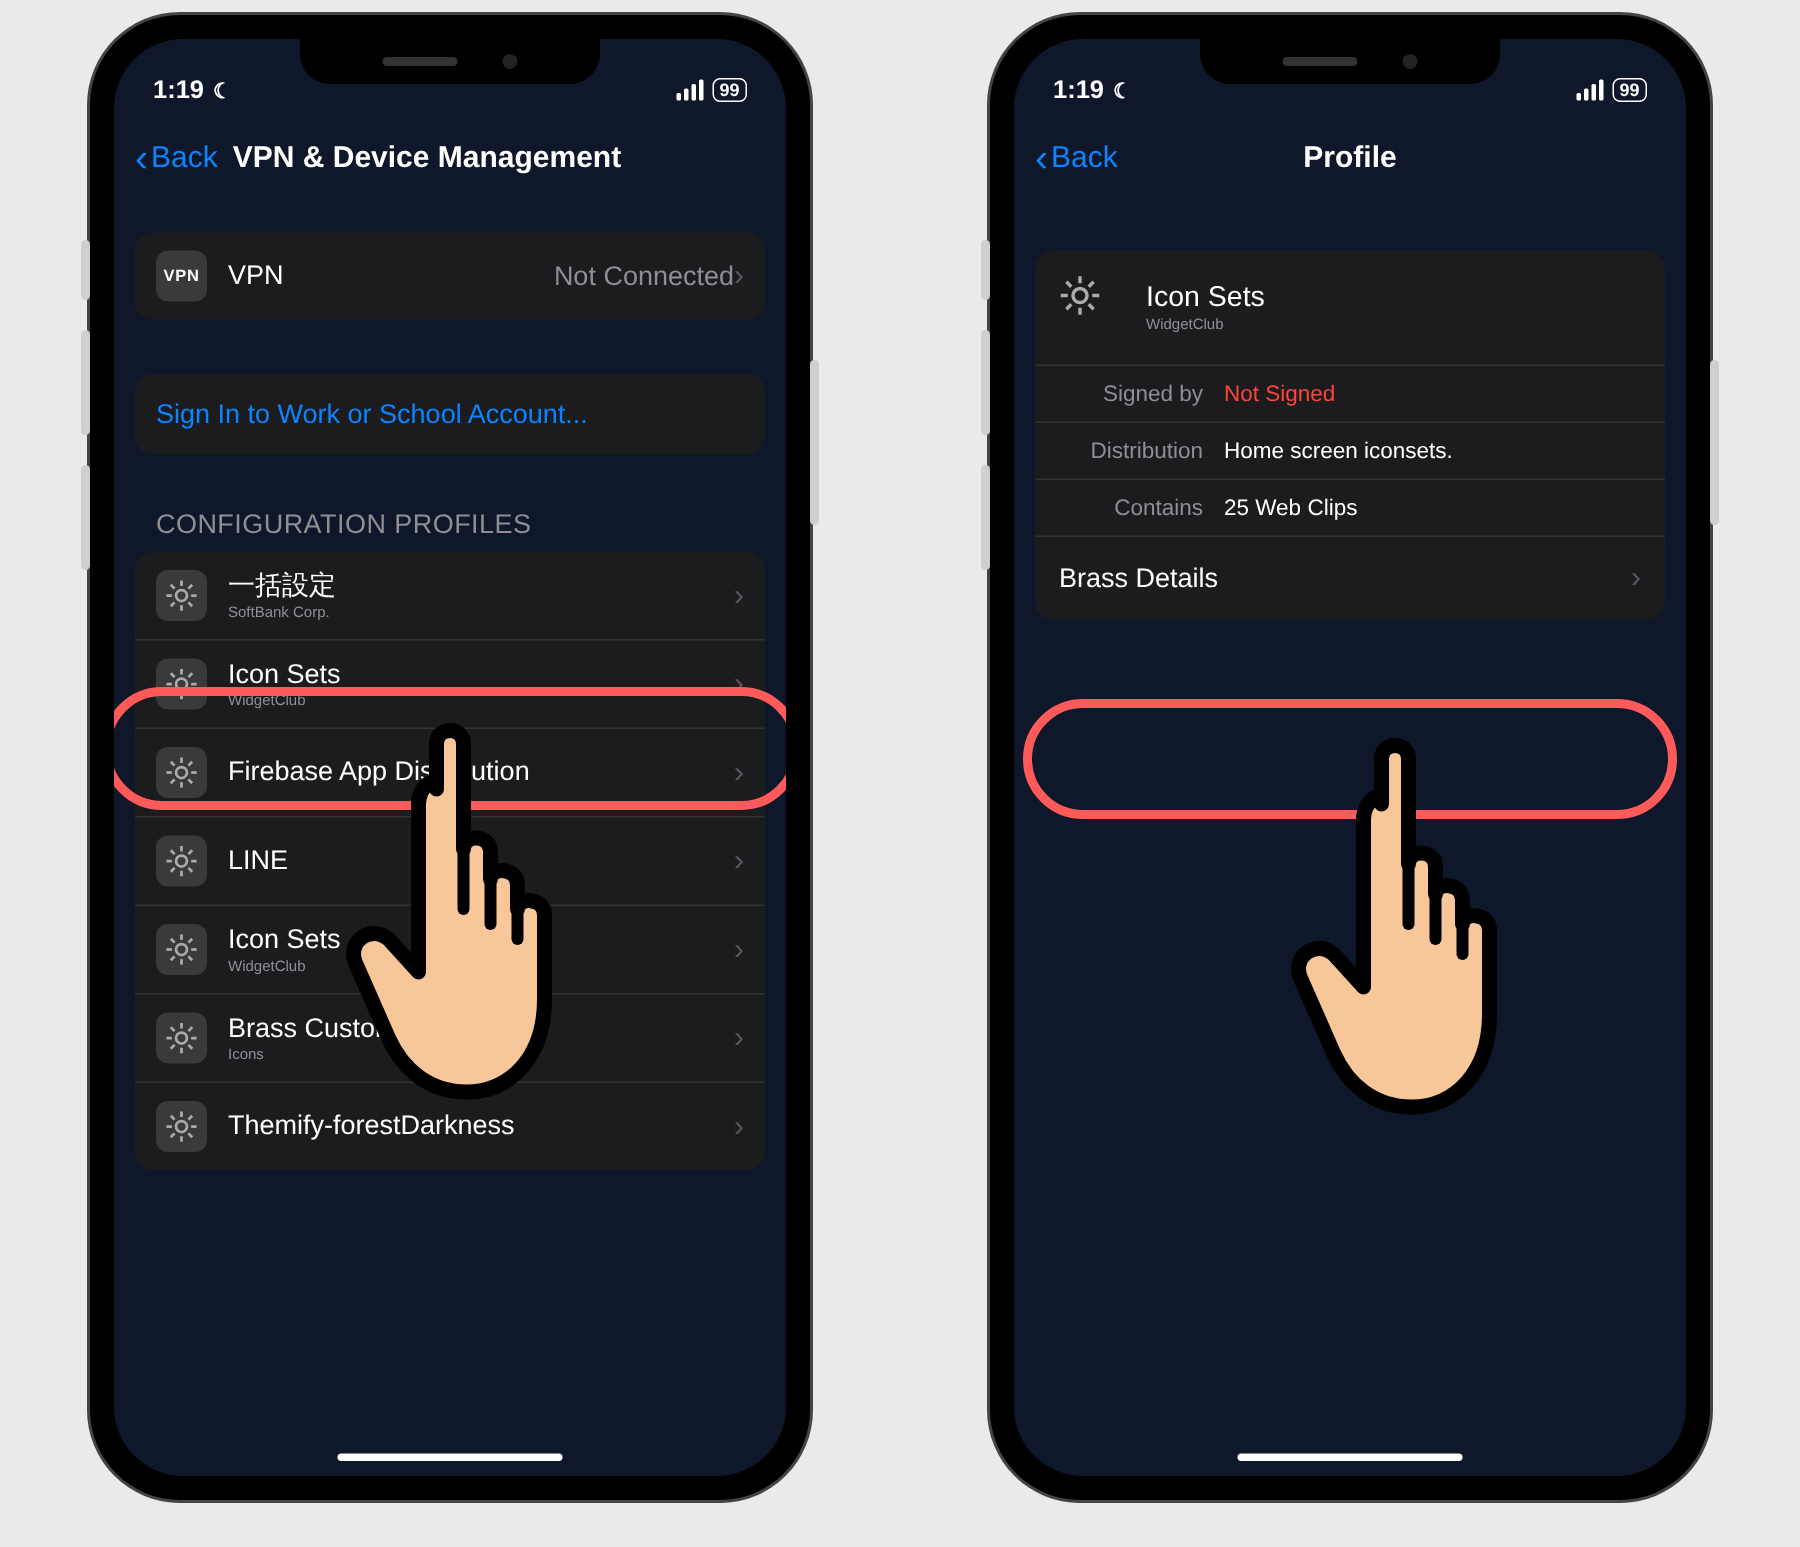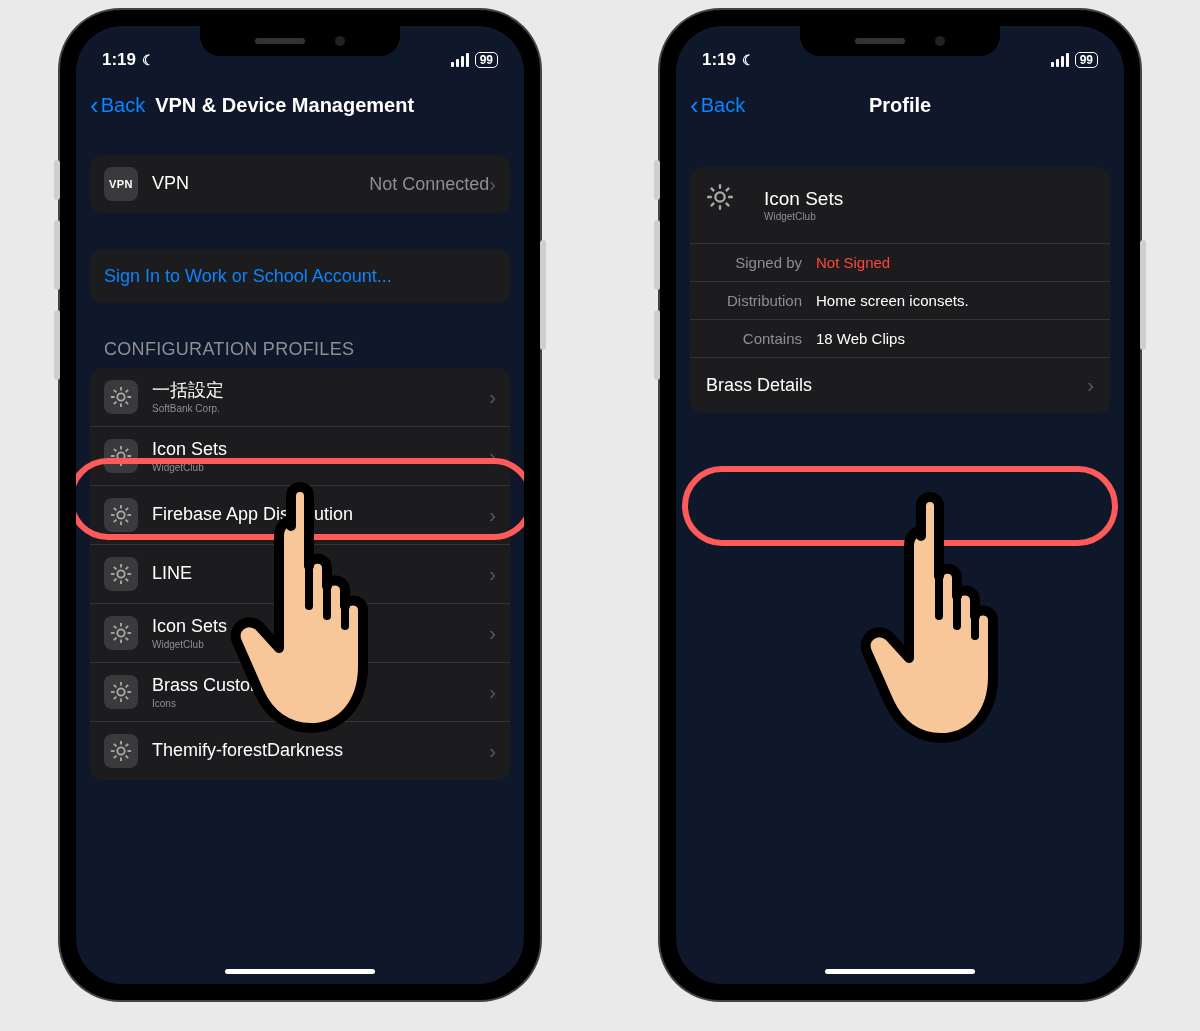--- a/index.html
+++ b/index.html
@@ -415,21 +415,21 @@
         <div class="info-row">
           <div class="info-label">Signed by</div>
           <div class="info-value danger">Not Signed</div>
         </div>
         <div class="info-row">
           <div class="info-label">Distribution</div>
           <div class="info-value">Home screen iconsets.</div>
         </div>
         <div class="info-row" style="border-bottom:0.5px solid #333">
           <div class="info-label">Contains</div>
-          <div class="info-value">18 Web Clips</div>
+          <div class="info-value">25 Web Clips</div>
         </div>
         <div class="more-row">
           <span>Brass Details</span>
           <span class="chevron">›</span>
         </div>
       </div>
 
       <div class="spacer-lg"></div>
     </div>
 

